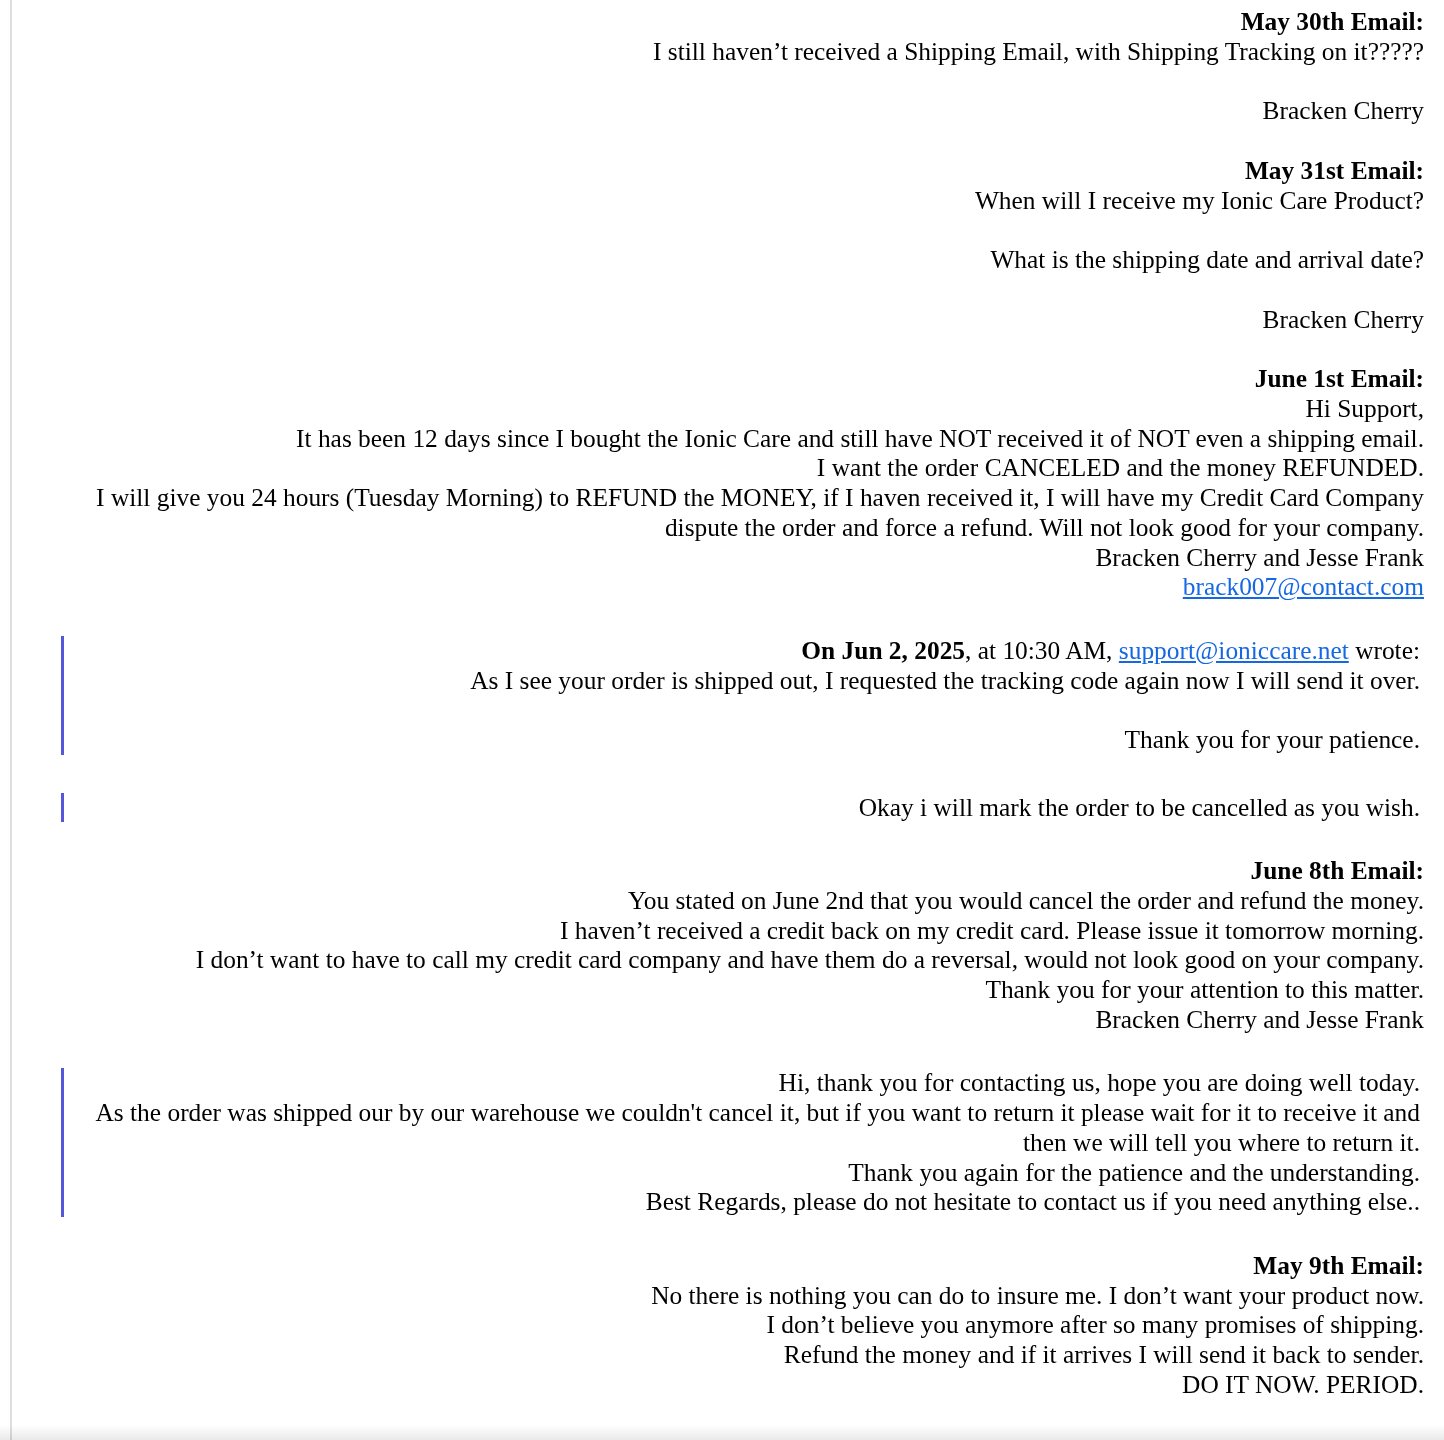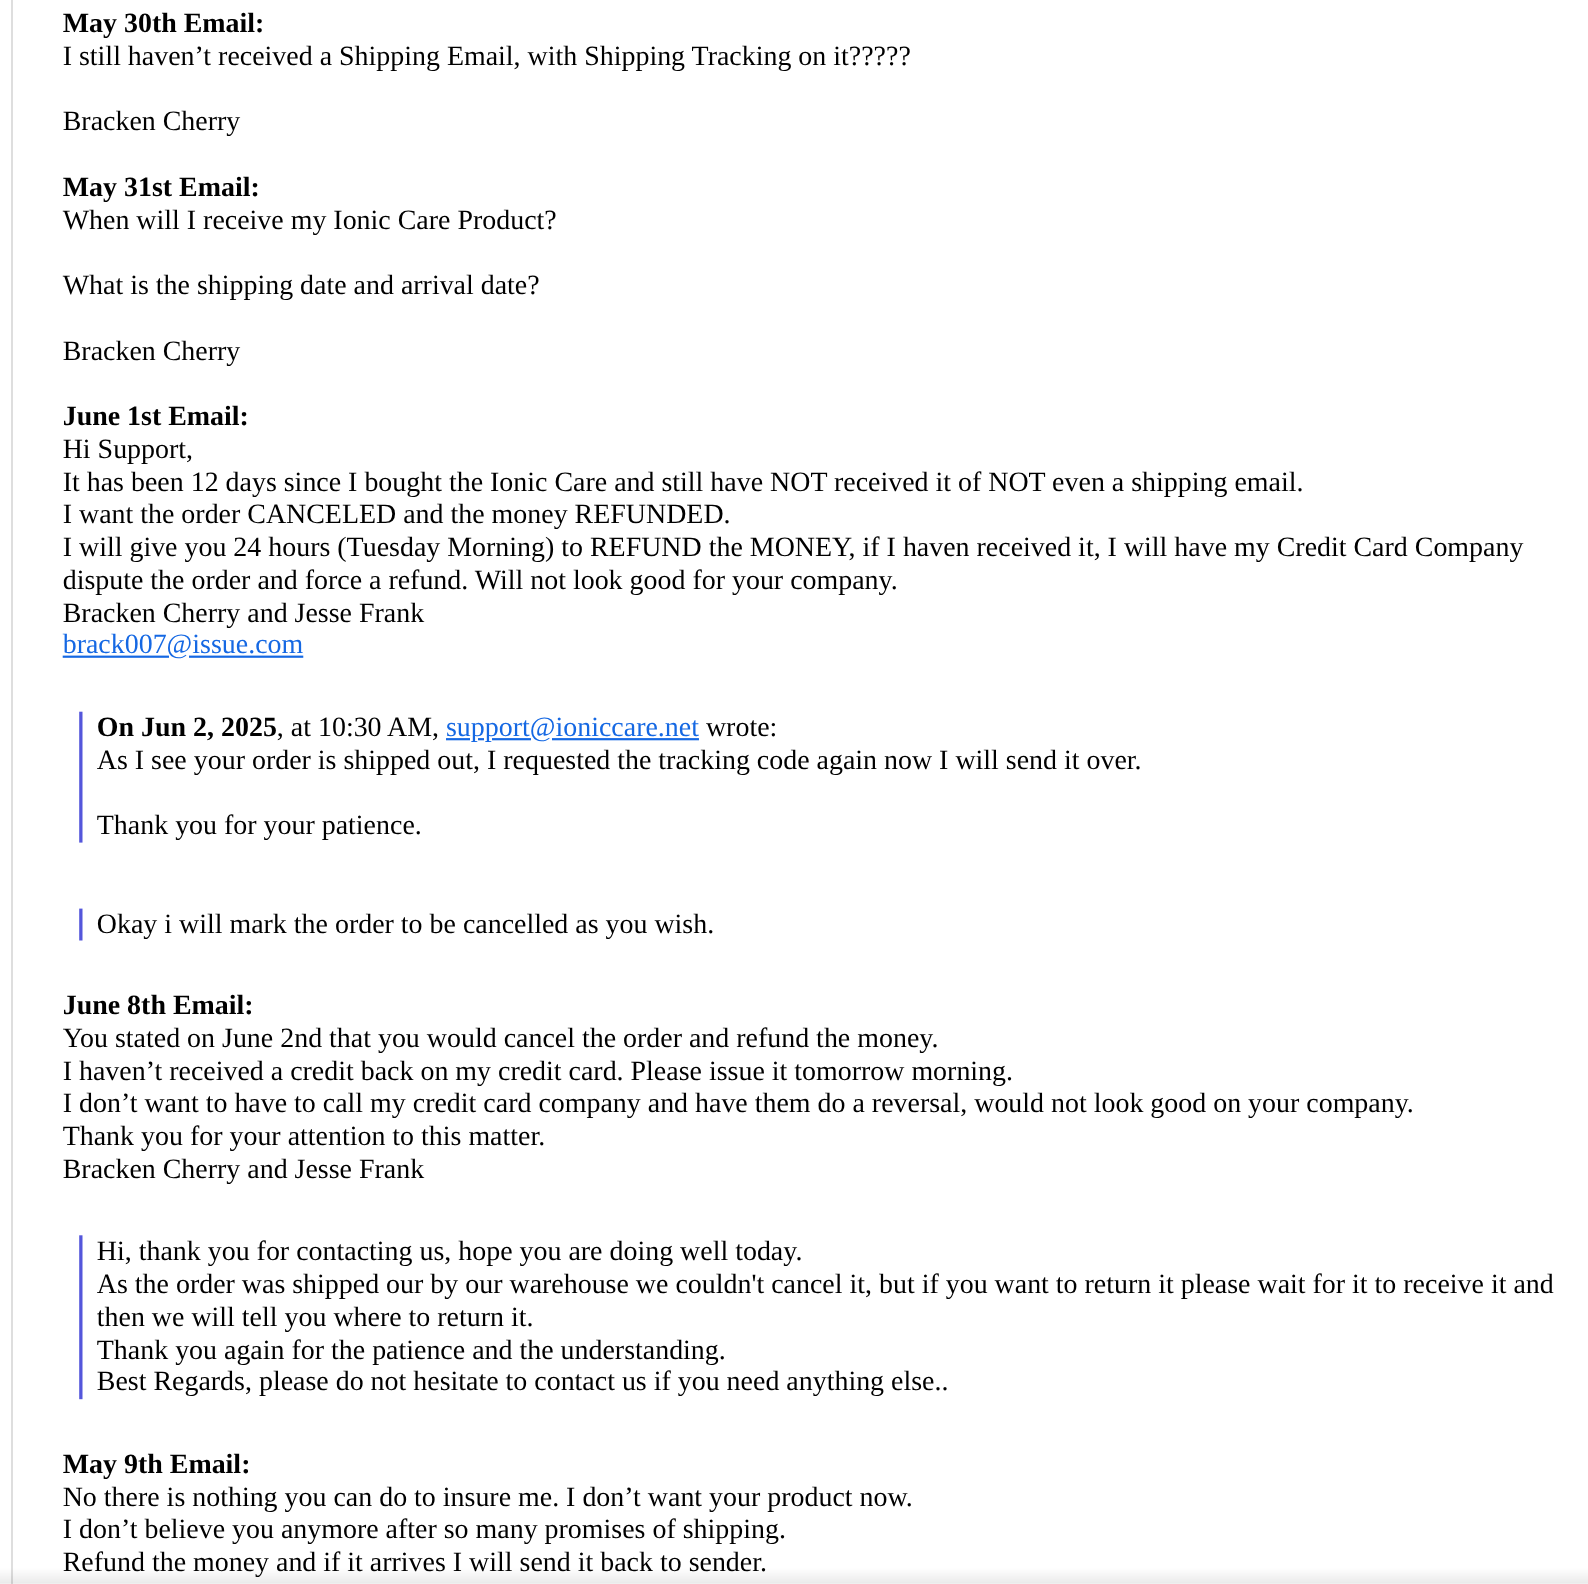--- a/index.html
+++ b/index.html
@@ -31,26 +31,27 @@
     bottom: 0;
     height: 15px;
     background: linear-gradient(to bottom, rgba(0,0,0,0.0), rgba(0,0,0,0.085));
     pointer-events: none;
   }
   .content {
     padding: 7px 20px 0 57px;
   }
   .line {
     white-space: pre;
+    text-align: right;
   }
   .bold {
     font-weight: bold;
   }
   .quote {
-    margin: 15px;
+    margin: 4px;
     border-left: 3px solid var(--quote-bar, #5456db);
     padding-left: 13px;
   }
   a.email-link {
     color: var(--link-color, #1568e3);
     text-decoration: underline;
     cursor: pointer;
   }
 </style>
 </head>
@@ -72,21 +73,21 @@
       <div class="line">&nbsp;</div>
       <div class="line"><span>Bracken Cherry</span></div>
       <div class="line">&nbsp;</div>
       <div class="line"><span class="bold">June 1st Email:</span></div>
       <div class="line"><span>Hi Support,</span></div>
       <div class="line"><span>It has been 12 days since I bought the Ionic Care and still have NOT received it of NOT even a shipping email.</span></div>
       <div class="line"><span>I want the order CANCELED and the money REFUNDED.</span></div>
       <div class="line"><span>I will give you 24 hours (Tuesday Morning) to REFUND the MONEY, if I haven received it, I will have my Credit Card Company</span></div>
       <div class="line"><span>dispute the order and force a refund. Will not look good for your company.</span></div>
       <div class="line"><span>Bracken Cherry and Jesse Frank</span></div>
-      <div class="line"><a href="#" class="email-link">brack007@issue.com</a></div>
+      <div class="line"><a href="#" class="email-link">brack007@contact.com</a></div>
       <div class="line">&nbsp;</div>
     </div>
     <blockquote class="quote">
       <div class="line"><span class="bold">On Jun 2, 2025</span><span>, at 10:30 AM, </span><a href="#" class="email-link">support@ioniccare.net</a><span> wrote:</span></div>
       <div class="line"><span>As I see your order is shipped out, I requested the tracking code again now I will send it over.</span></div>
       <div class="line">&nbsp;</div>
       <div class="line"><span>Thank you for your patience.</span></div>
     </blockquote>
     <div class="text-block">
       <div class="line">&nbsp;</div>

